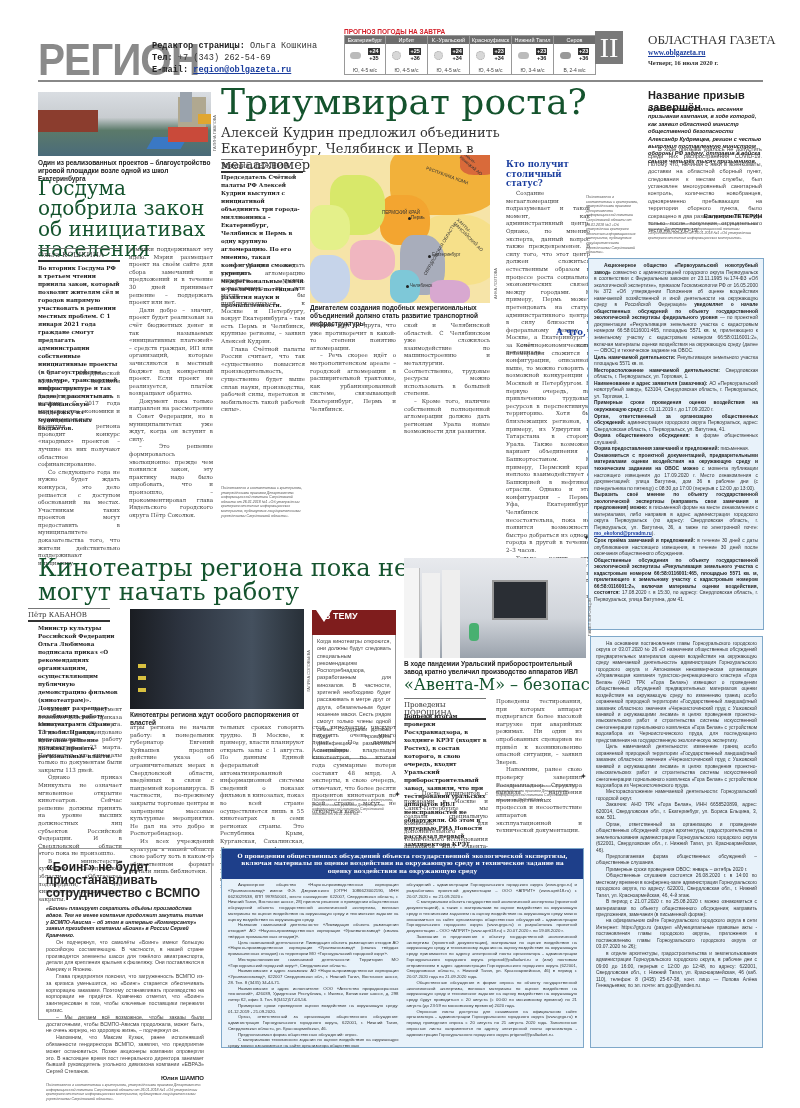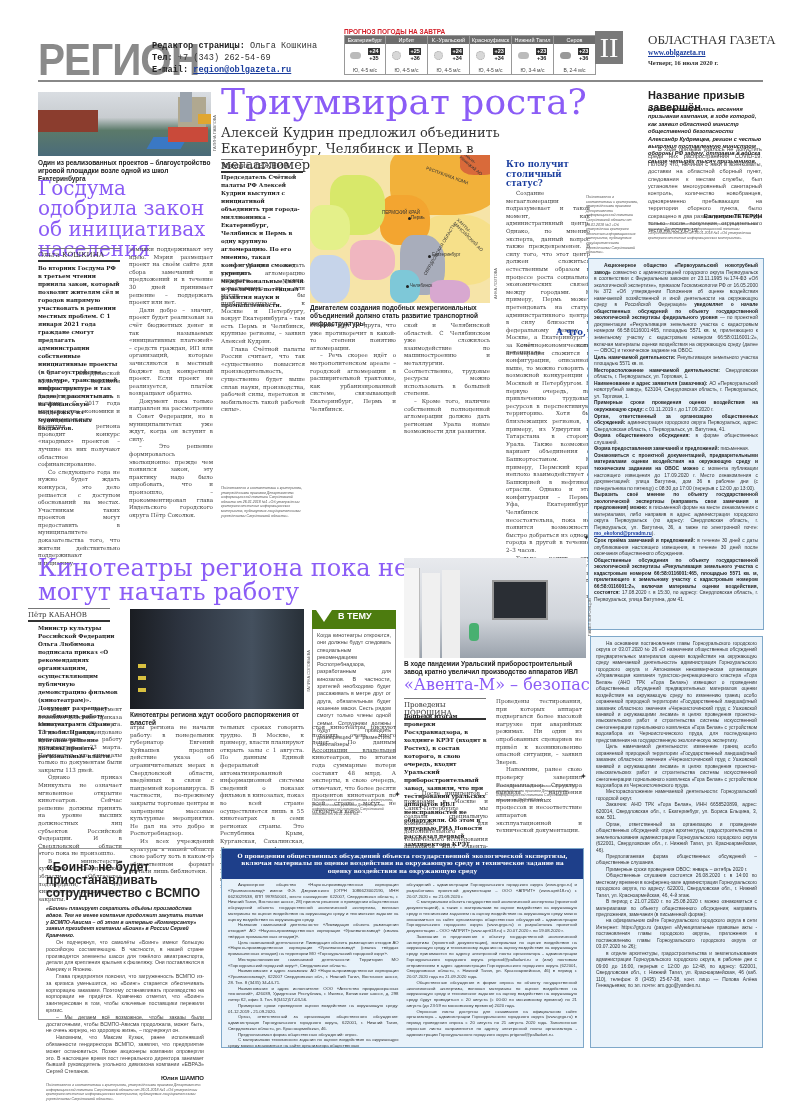--- a/index.html
+++ b/index.html
@@ -31,39 +31,39 @@
   .paper-name { left: 648px; top: 32px; font-family: "Liberation Serif", serif; font-size: 13px; color: #333; }
   .paper-url { left: 648px; top: 48px; font-family: "Liberation Serif", serif; font-size: 7.5px; color: #1a3d9e; text-decoration: underline; font-weight: bold; }
   .paper-date { left: 648px; top: 59px; font-family: "Liberation Serif", serif; font-size: 6.5px; font-weight: bold; color: #333; }
 
   
   .photo { background: #8a8a8a; overflow: hidden; }
   .photo-credit { font-family: "Liberation Sans", sans-serif; font-size: 4px; color: #666; writing-mode: vertical-rl; transform: rotate(180deg); }
 
   .caption { font-family: "Liberation Sans", sans-serif; font-weight: bold; font-size: 6.5px; line-height: 8px; color: #222; }
 
-  .headline-big { font-family: "DejaVu Serif", serif; color: #8b5cf6; line-height: 1.02; }
+  .headline-big { font-family: "DejaVu Serif", serif; color: #14532d; line-height: 1.02; }
   .byline { font-family: "DejaVu Serif", serif; font-size: 7px; color: #333; border-top: 1px solid #777; border-bottom: 2px solid #333; padding: 2px 0 1px; }
   .lead { font-family: "DejaVu Serif", serif; font-weight: bold; font-size: 5.6px; line-height: 8px; color: #222; }
   .body-text { font-family: "DejaVu Serif", serif; font-size: 5.6px; line-height: 7.6px; color: #444; text-align: justify; }
   .body-text p { text-indent: 10px; }
   .small-note { font-family: "Liberation Sans", sans-serif; font-style: italic; font-size: 3.6px; line-height: 4.6px; color: #555; }
 
   .side-title { font-family: "Liberation Sans", sans-serif; font-weight: bold; font-size: 11px; color: #222; }
   .side-lead { font-family: "Liberation Sans", sans-serif; font-weight: bold; font-style: italic; font-size: 5.6px; line-height: 7.4px; color: #222; }
   .side-text { font-family: "Liberation Sans", sans-serif; font-size: 5.6px; line-height: 7.4px; color: #444; text-indent: 10px; text-align: justify; }
   .side-author { font-family: "Liberation Sans", sans-serif; font-weight: bold; font-size: 6px; color: #222; text-align: right; }
 
   .sub-head { font-family: "DejaVu Serif", serif; font-weight: bold; color: #1a3d9e; font-size: 8.5px; line-height: 9.5px; }
 
   .notice { border: 1px solid #7fa8c9; background: #e8f2fa; font-family: "Liberation Sans", sans-serif; font-size: 5.4px; line-height: 7.2px; color: #333; padding: 5px 6px; text-align: justify; }
   .notice b { color: #222; }
   .notice a { color: #1a3d9e; text-decoration: underline; font-weight: bold; }
 
-  .vtema { background: #4d7c0f; color: #fff; font-family: "Liberation Sans", sans-serif; font-weight: bold; font-size: 9px; height: 19px; line-height: 13px; padding-left: 26px; position: relative; }
+  .vtema { background: #7f1d1d; color: #fff; font-family: "Liberation Sans", sans-serif; font-weight: bold; font-size: 9px; height: 25px; line-height: 13px; padding-left: 12px; position: relative; }
   .vtema .tri { position: absolute; left: 4px; top: 0; width: 0; height: 0; border-left: 8px solid transparent; border-right: 8px solid transparent; border-top: 12px solid #fff; }
   .vtema-box { border: 1px solid #999; border-top: none; padding: 3px 4px; font-family: "Liberation Sans", sans-serif; font-size: 5.4px; line-height: 7.3px; color: #444; text-align: justify; }
 
   .boeing-box { border: 1px solid #999; padding: 12px 7px; }
   .boeing-title { font-family: "Liberation Sans", sans-serif; font-weight: bold; font-size: 12px; line-height: 13px; color: #222; }
 
   .banner { background: #1e3f8a; color: #fff; font-family: "DejaVu Serif", serif; font-weight: bold; font-size: 5.8px; line-height: 7.4px; text-align: center; padding: 4px 10px; }
 
   .map { overflow: hidden; }
   .region { position: absolute; border-radius: 30% 45% 40% 35%; }

